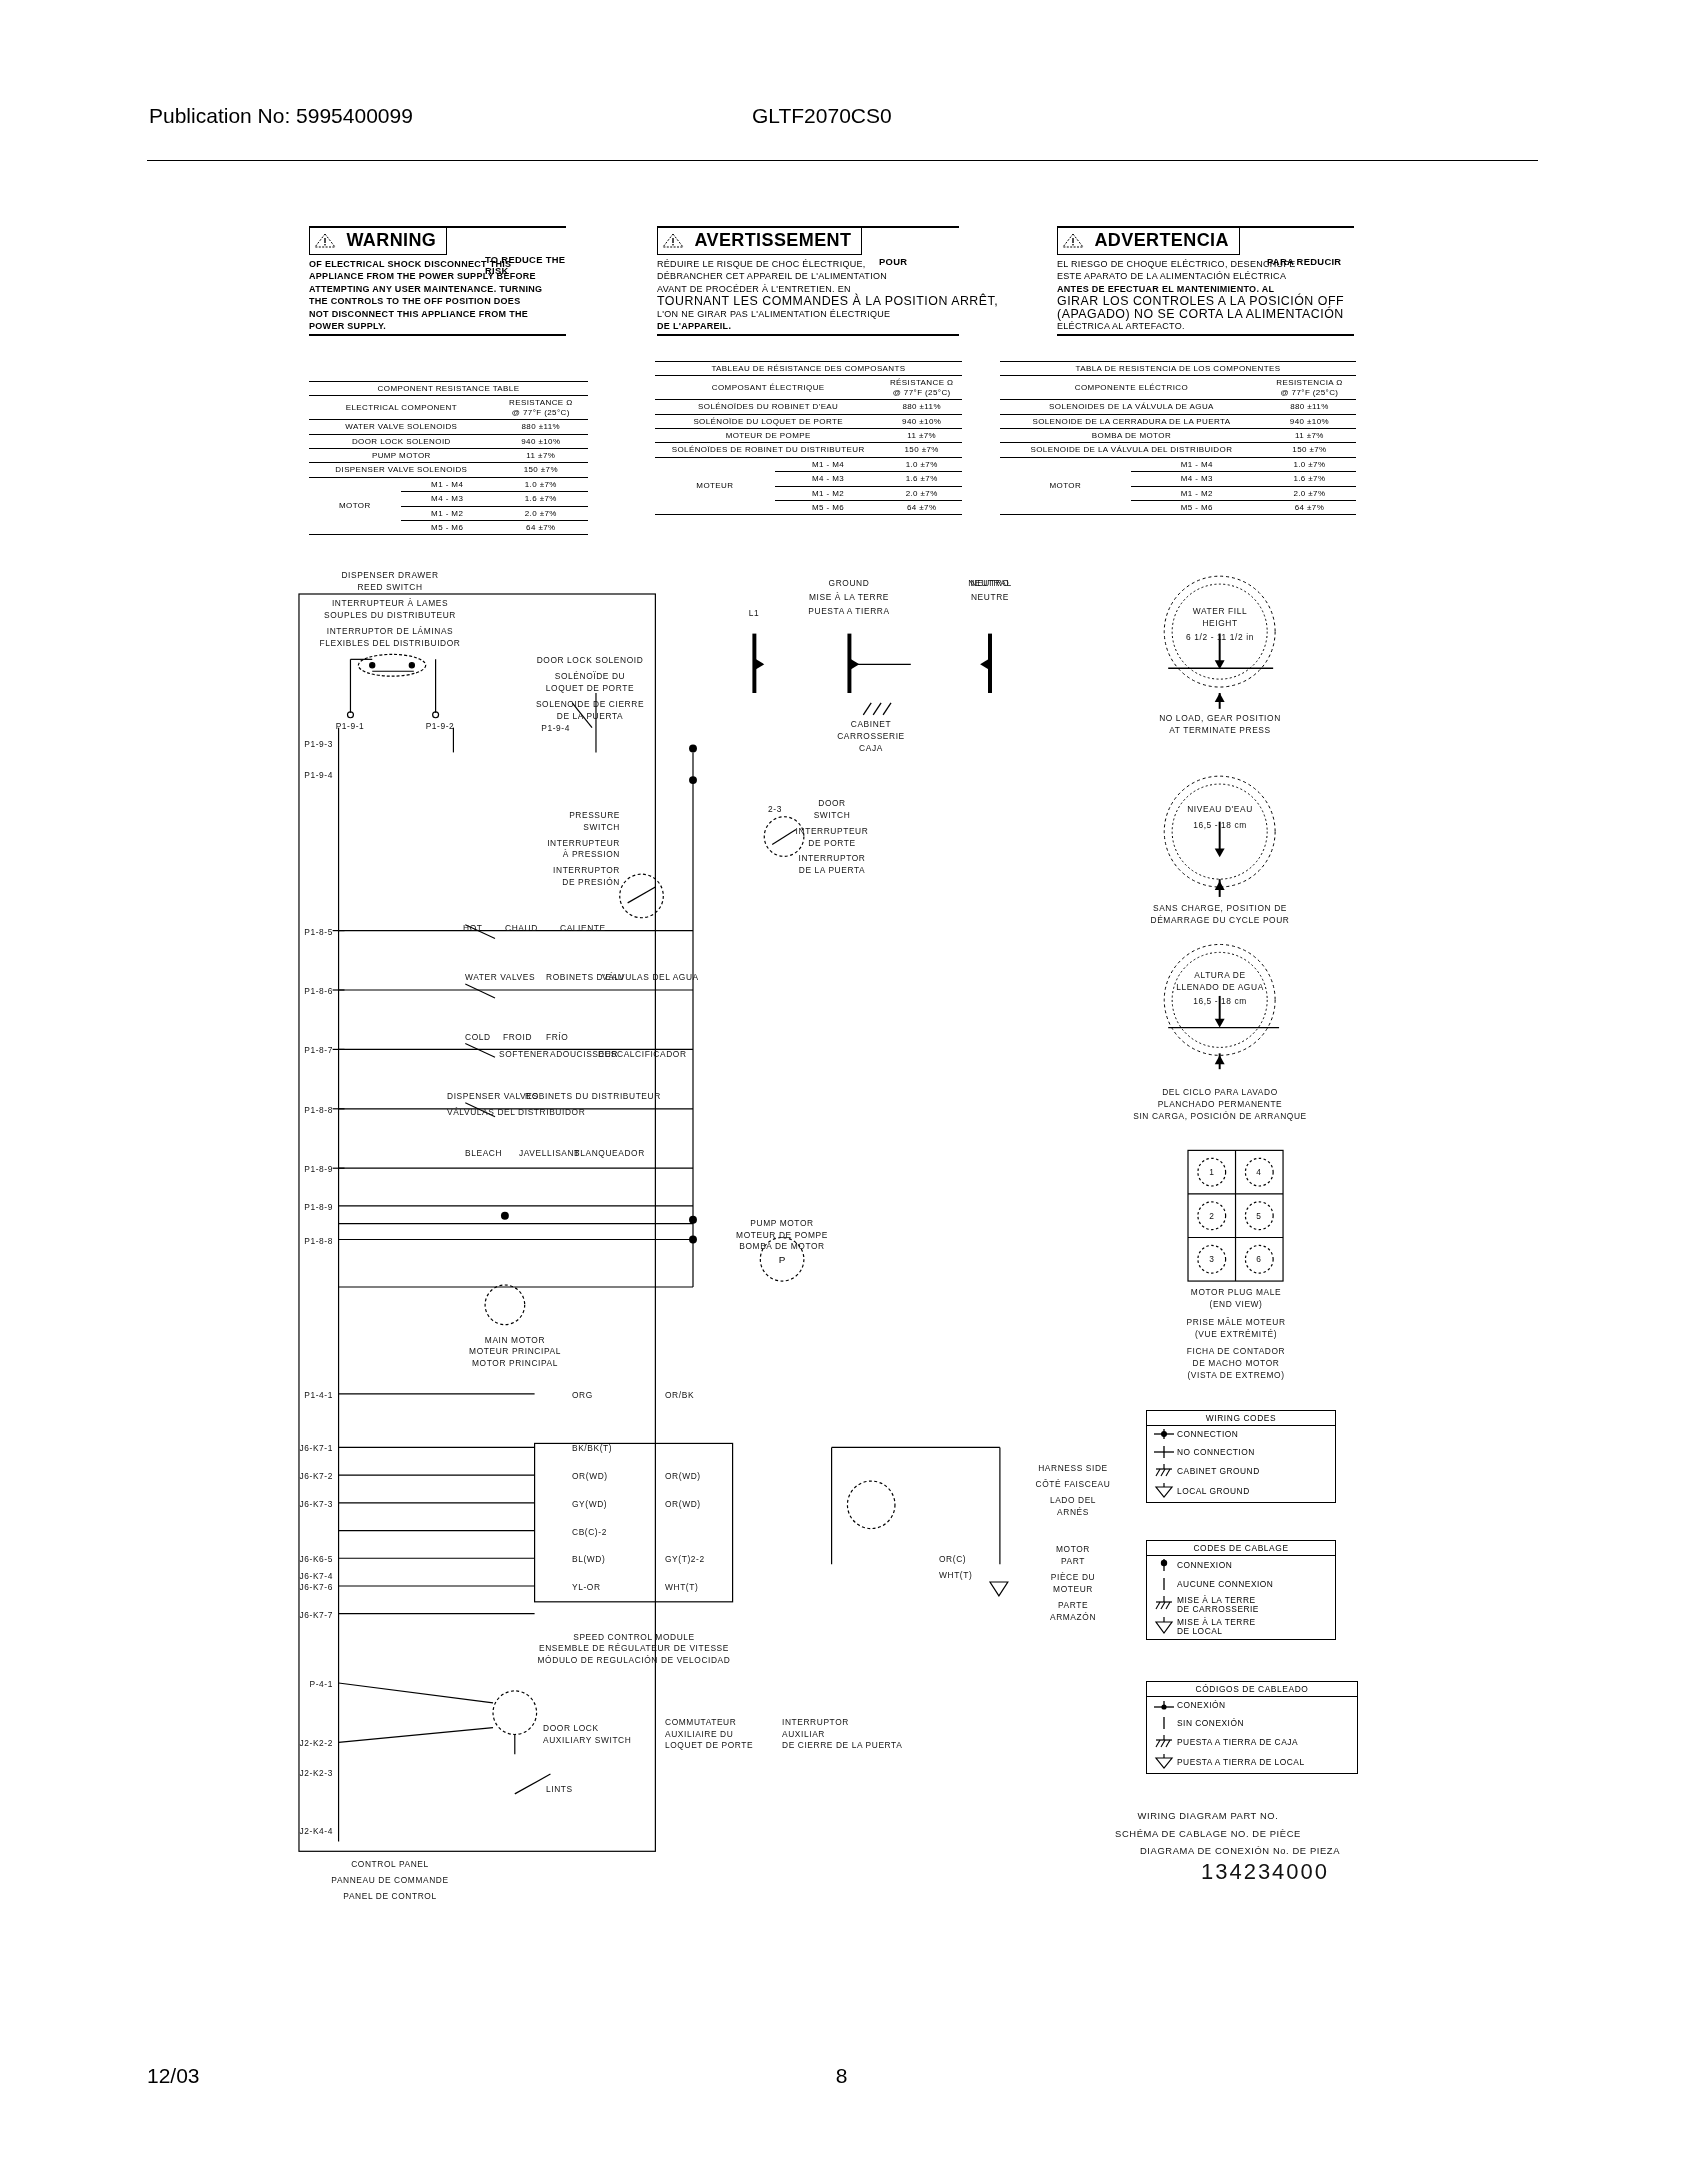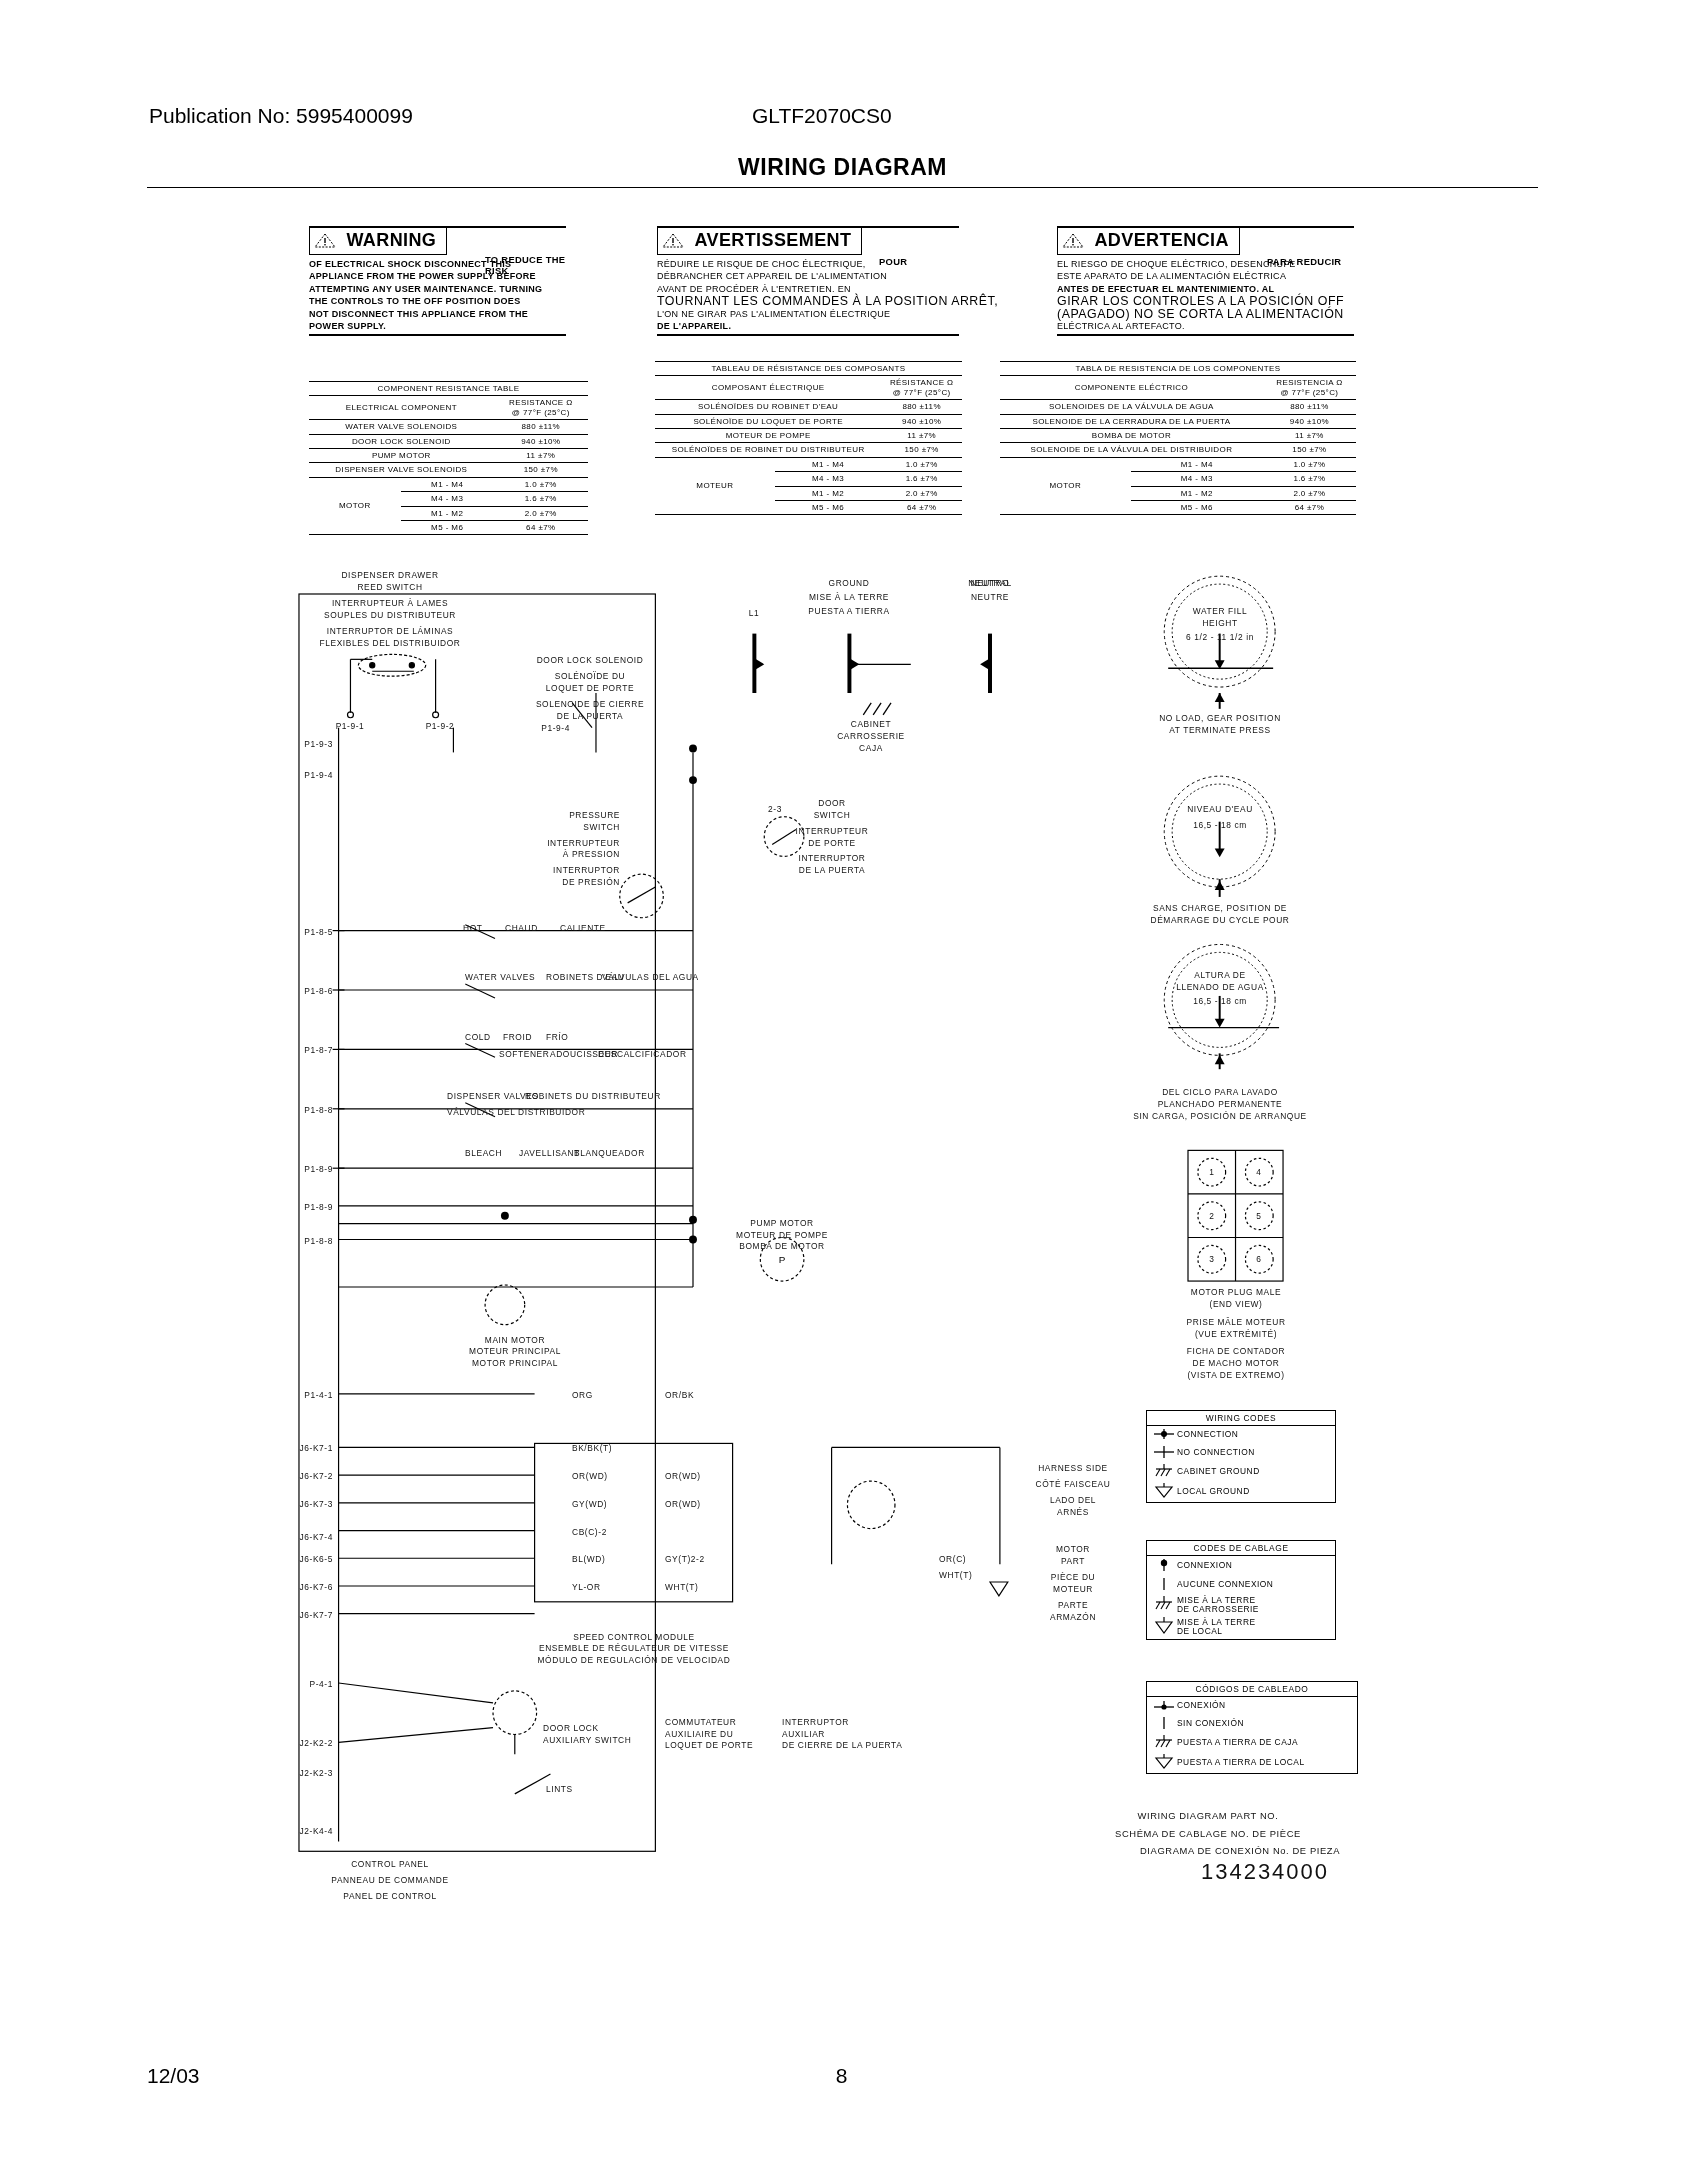--- a/index.html
+++ b/index.html
@@ -62,21 +62,20 @@
 </head>
 <body>
 
 <div class="page">
 
   <div class="hdr">
     <div class="pub">Publication No: 5995400099</div>
     <div class="model">GLTF2070CS0</div>
   </div>
   <div class="title-wrap">
-    <div class="title">WIRING DIAGRAM</div>
     <div class="title-rule"></div>
   </div>
 
   <div class="warnbox" style="left:309px;top:226px;width:257px;">
     <div class="wb-top"></div>
     <div class="wb-head">
       <span class="tri">
         <svg viewBox="0 0 22 15" width="22" height="15">
             <polygon points="11,1 21,14 1,14" fill="none" stroke="#000" stroke-width="1" stroke-dasharray="2 1.4"></polygon>
             <rect x="10.3" y="5" width="1.4" height="5" fill="#000"></rect>
@@ -576,21 +575,21 @@
   <div class="dt r" style="left:333px;top:986px;">P1-8-6</div>
   <div class="dt r" style="left:333px;top:1045px;">P1-8-7</div>
   <div class="dt r" style="left:333px;top:1105px;">P1-8-8</div>
   <div class="dt r" style="left:333px;top:1164px;">P1-8-9</div>
   <div class="dt r" style="left:333px;top:1202px;">P1-8-9</div>
   <div class="dt r" style="left:333px;top:1236px;">P1-8-8</div>
   <div class="dt r" style="left:333px;top:1390px;">P1-4-1</div>
   <div class="dt r" style="left:333px;top:1443px;">J6-K7-1</div>
   <div class="dt r" style="left:333px;top:1471px;">J6-K7-2</div>
   <div class="dt r" style="left:333px;top:1499px;">J6-K7-3</div>
-  <div class="dt r" style="left:333px;top:1532px;padding-left:12px;">J6-K7-4</div>
+  <div class="dt r" style="left:333px;top:1571px;padding-left:12px;">J6-K7-4</div>
   <div class="dt r" style="left:333px;top:1554px;">J6-K6-5</div>
   <div class="dt r" style="left:333px;top:1582px;">J6-K7-6</div>
   <div class="dt r" style="left:333px;top:1610px;">J6-K7-7</div>
   <div class="dt r" style="left:333px;top:1679px;">P-4-1</div>
   <div class="dt r" style="left:333px;top:1738px;">J2-K2-2</div>
   <div class="dt r" style="left:333px;top:1768px;">J2-K2-3</div>
   <div class="dt r" style="left:333px;top:1826px;">J2-K4-4</div>
 
   <div class="dt" style="left:572px;top:1390px;">ORG</div>
   <div class="dt" style="left:665px;top:1390px;">OR/BK</div>

